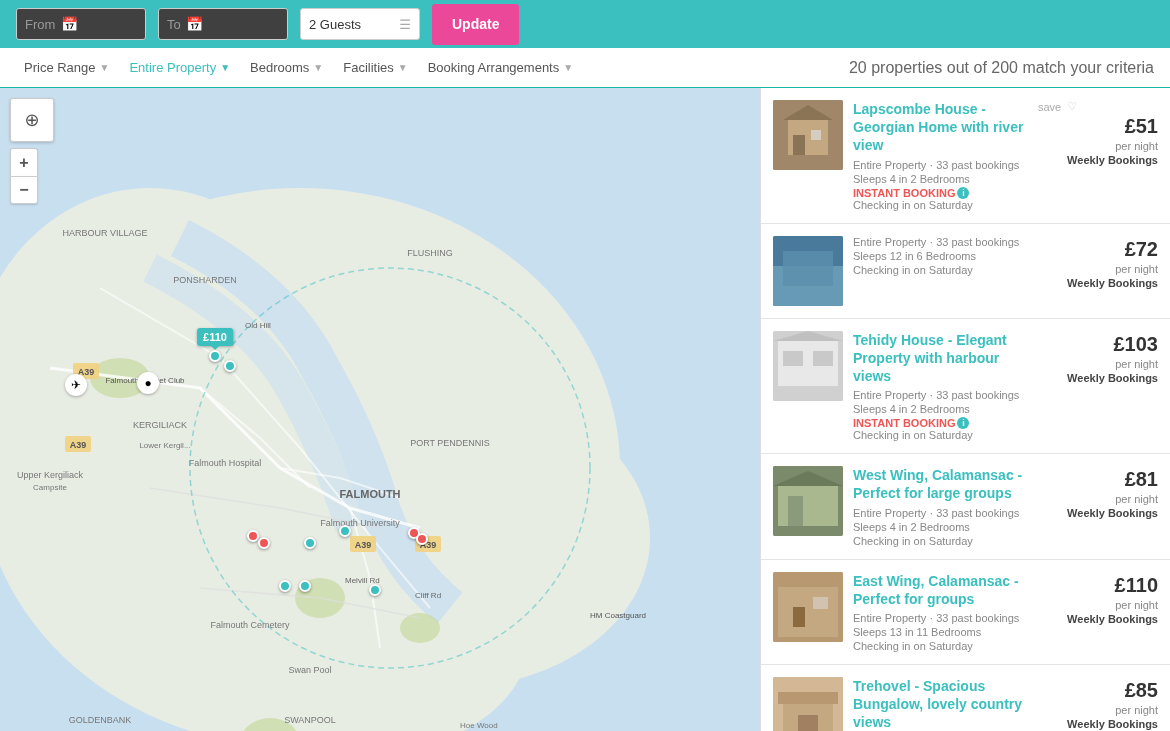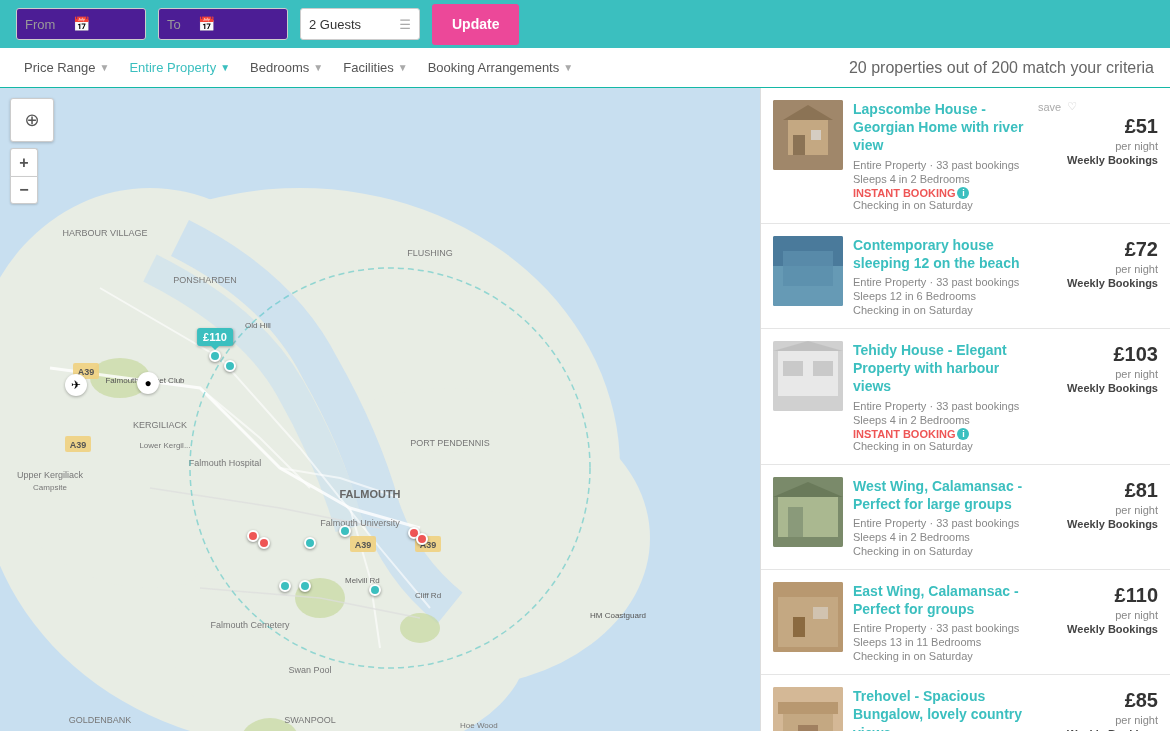--- a/index.html
+++ b/index.html
@@ -24,25 +24,25 @@
     .header-title .edit-link {
       font-size: 12px;
       color: white;
       text-decoration: underline;
       margin-left: 4px;
       cursor: pointer;
     }
     .date-input {
       display: flex;
       align-items: center;
-      background: #4c1d95;
+      background: #404040;
       border: 1px solid #ccc;
       border-radius: 3px;
       padding: 4px 8px;
-      gap: 18px;
+      gap: 6px;
       height: 32px;
       width: 130px;
       color: #999;
       font-size: 13px;
     }
     .date-input .cal-icon { color: #aaa; font-size: 14px; }
     .guests-input {
       display: flex;
       align-items: center;
       background: white;
@@ -496,21 +496,20 @@
   </div>
       <div class="property-card">
     <div class="property-thumb thumb-2">
     <svg width="70" height="70" viewBox="0 0 70 70" xmlns="http://www.w3.org/2000/svg">
       <rect width="70" height="70" fill="#4a7a9b"></rect>
             <rect x="0" y="30" width="70" height="40" fill="#7aafc7" opacity="0.6"></rect>
             <rect x="10" y="15" width="50" height="35" fill="#5b8fad" opacity="0.8"></rect>
     </svg>
   </div>
     <div class="property-info">
-      <div class="property-title">Contemporary house sleeping 12 on the beach</div>
       <div class="property-meta">Entire Property · 33 past bookings</div>
       <div class="property-meta">Sleeps 12 in 6 Bedrooms</div>
 
       <div class="checkin-text">Checking in on Saturday</div>
     </div>
     <div class="property-right">
       <div class="price-save"></div>
       <div class="price-amount">£72</div>
       <div class="price-night">per night</div>
       <div class="weekly-bookings">Weekly Bookings</div>

